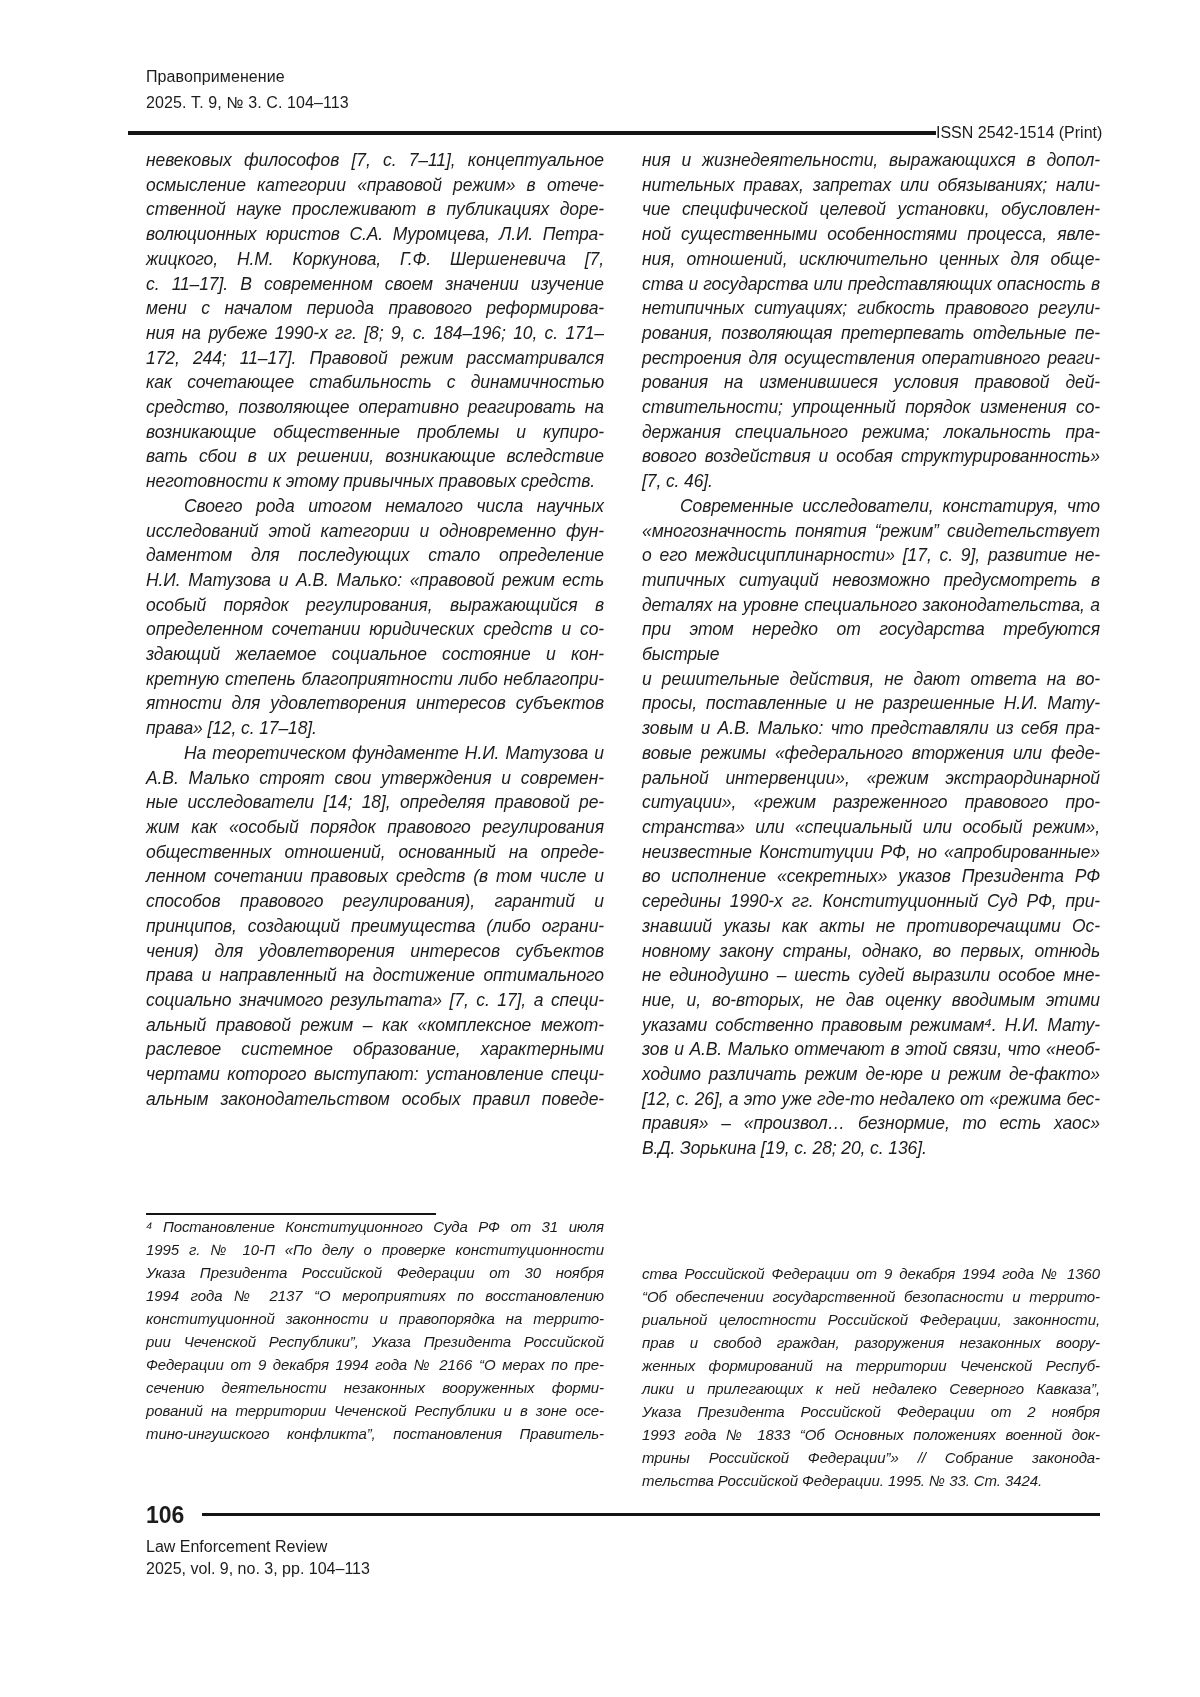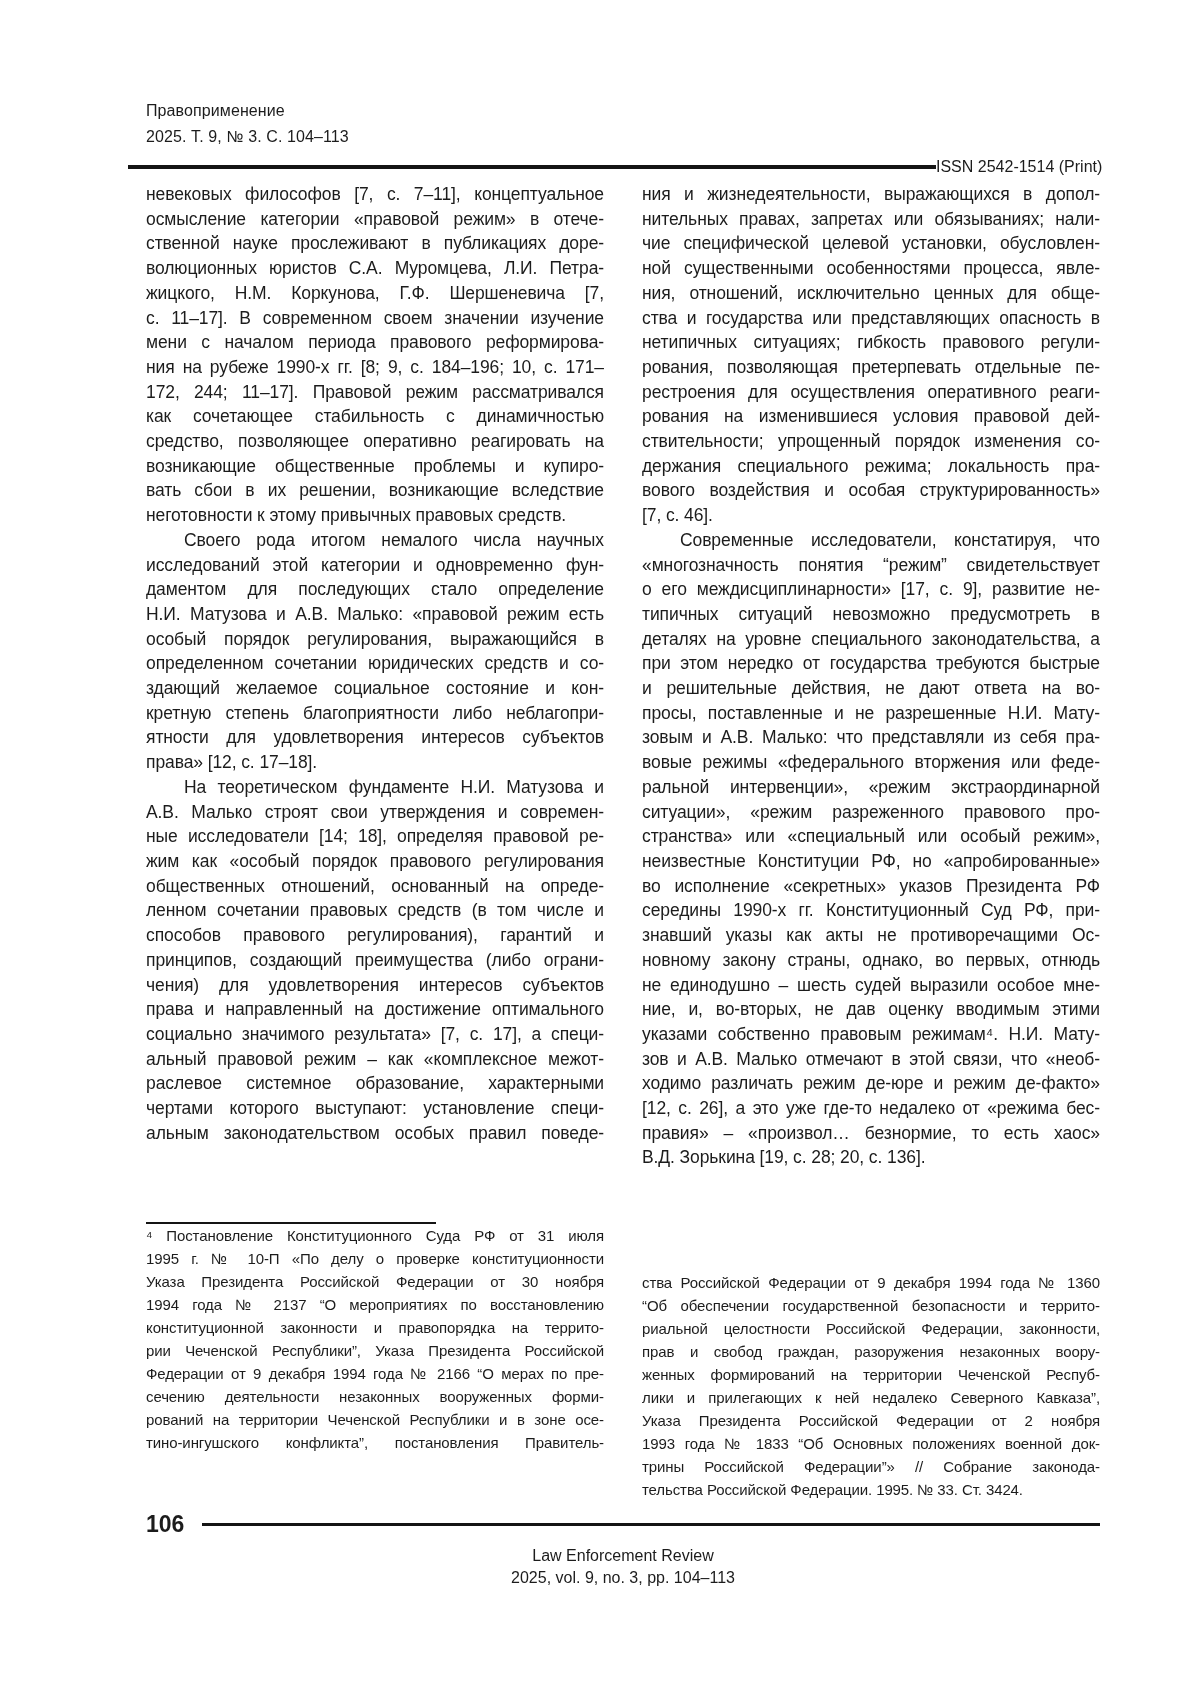--- a/index.html
+++ b/index.html
@@ -5,32 +5,32 @@
   html, body { margin: 0; padding: 0; background: #9b9b9b; }
   .page {
     position: relative;
     width: 1200px;
     height: 1697px;
     margin: 0 auto;
     background: #ffffff;
     color: #1c1c1c;
     font-family: "Liberation Sans", "DejaVu Sans", sans-serif;
     box-sizing: border-box;
-    padding-top: 98px;
+    padding-top: 64px;
     overflow: hidden;
   }
   
   header { margin-left: 146px; margin-right: 100px; }
   .h-title, .h-issue { font-size: 16px; line-height: 26px; letter-spacing: 0.1px; }
   .rule-row { display: flex; align-items: center; margin-top: 8px; margin-left: -18px; height: 18px; }
   .hrule { flex: 0 0 808px; height: 4px; background: #141414; }
   .issn { flex: 1; text-align: right; font-size: 16px; white-space: nowrap; }
   
   .columns { display: flex; margin-left: 146px; margin-top: 6px; }
-  .col { width: 458px; }
+  .col { width: 458px; font-style: italic; }
   .columns .col + .col { margin-left: 38px; }
   .line {
     font-size: 17.5px;
     line-height: 24.7px;
     text-align: justify;
     text-align-last: justify;
     letter-spacing: -0.1px;
   }
   .line.para-end { text-align-last: left; }
   .line.indent { text-indent: 38px; }
@@ -46,21 +46,21 @@
     text-align: justify;
     text-align-last: justify;
     letter-spacing: -0.1px;
   }
   .fn-line.para-end { text-align-last: left; }
   
   .pagenum-row { display: flex; align-items: center; margin-left: 146px; margin-right: 100px; margin-top: 8px; }
   .pagenum { font-size: 23px; font-weight: bold; line-height: 30px; }
   .pagenum-rule { flex: 1; height: 3px; background: #141414; margin-left: 18px; }
   
-  .footer { margin-left: 146px; margin-right: 100px; margin-top: 6px; text-align: center; }
+  .footer { margin-left: 146px; margin-right: 100px; margin-top: 6px; text-align: left; }
   .footer div { font-size: 16px; line-height: 22px; }
 </style>
 </head>
 <body>
 
 <div class="page">
 
   <header>
     <div class="h-title">Правоприменение</div>
     <div class="h-issue">2025. Т. 9, № 3. С. 104–113</div>

